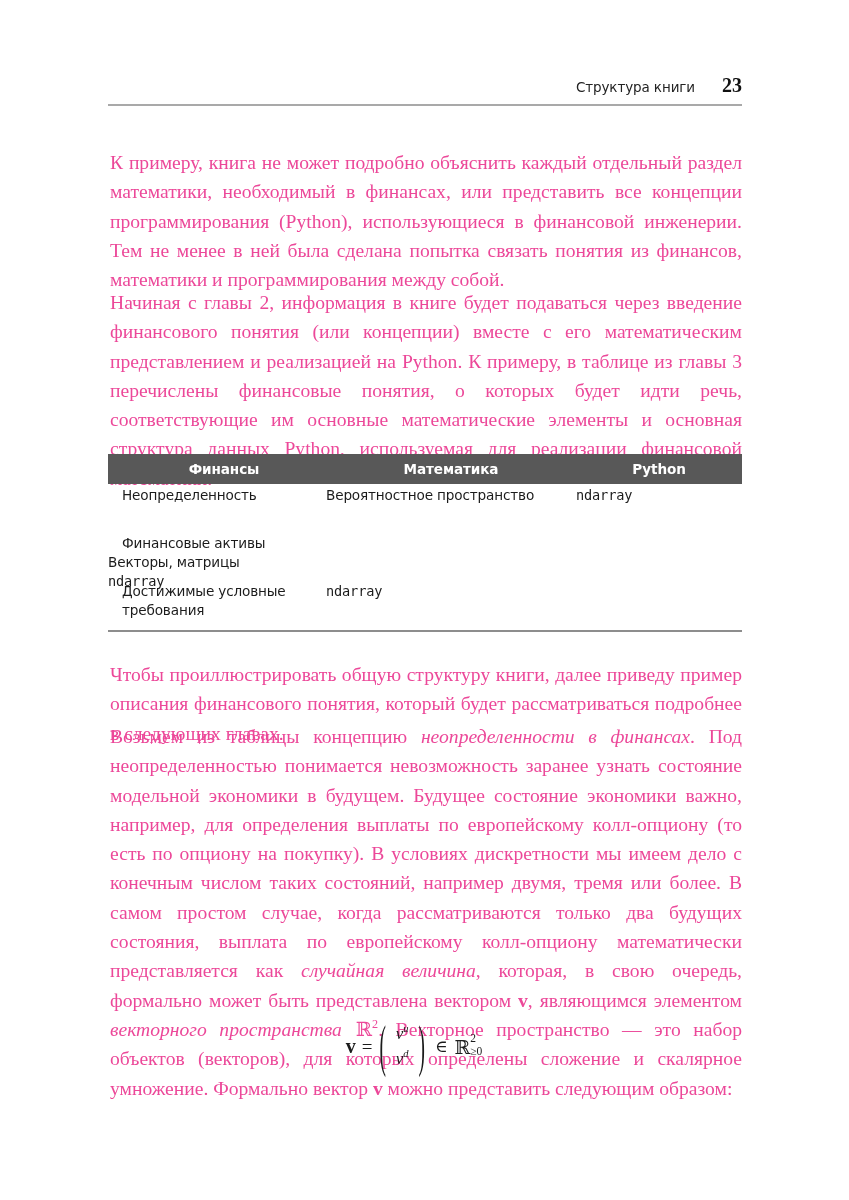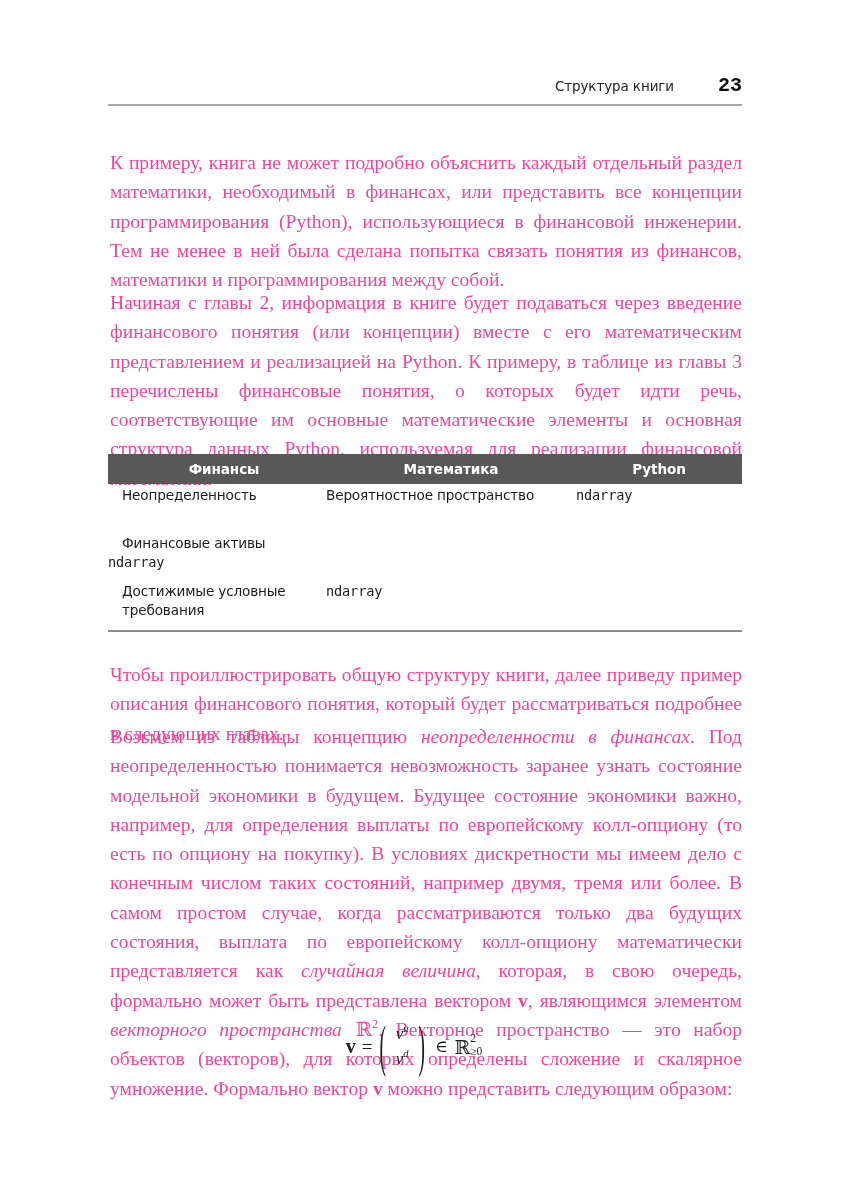--- a/index.html
+++ b/index.html
@@ -33,25 +33,25 @@
     align-items: baseline;
     justify-content: flex-end;
   }
   .runhead-title {
     font-family: "DejaVu Sans", "Liberation Sans", sans-serif;
     font-size: 13.5px;
     letter-spacing: -0.1px;
     color: #232323;
   }
   .runhead-pageno {
-    font-family: Liberation Mono, monospace;
+    font-family: Liberation Serif, serif;
     font-weight: bold;
     font-size: 20px;
     color: #111111;
-    margin-left: 40px;
+    margin-left: 19px;
     min-width: 28px;
     text-align: right;
   }
   .runhead-rule {
     position: absolute;
     left: 108px;
     top: 104px;
     width: 634px;
     height: 2px;
     background: #a9a9a9;
@@ -264,20 +264,21 @@
     </div>
 
     <div class="trow r1">
       <div class="cell c1">Неопределенность</div>
       <div class="cell c2">Вероятностное пространство</div>
       <div class="cell c3 mono">ndarray</div>
     </div>
 
     <div class="trow r2">
       <div class="cell c1">Финансовые активы</div>
+      <div class="cell c2">Векторы, матрицы</div>
       <div class="cell c3 mono">ndarray</div>
     </div>
 
     <div class="trow r3">
       <div class="cell c1">Достижимые условные требования</div>
       <div class="cell c3 mono">ndarray</div>
     </div>
 
     <div class="tfoot-rule"></div>
   </div>

